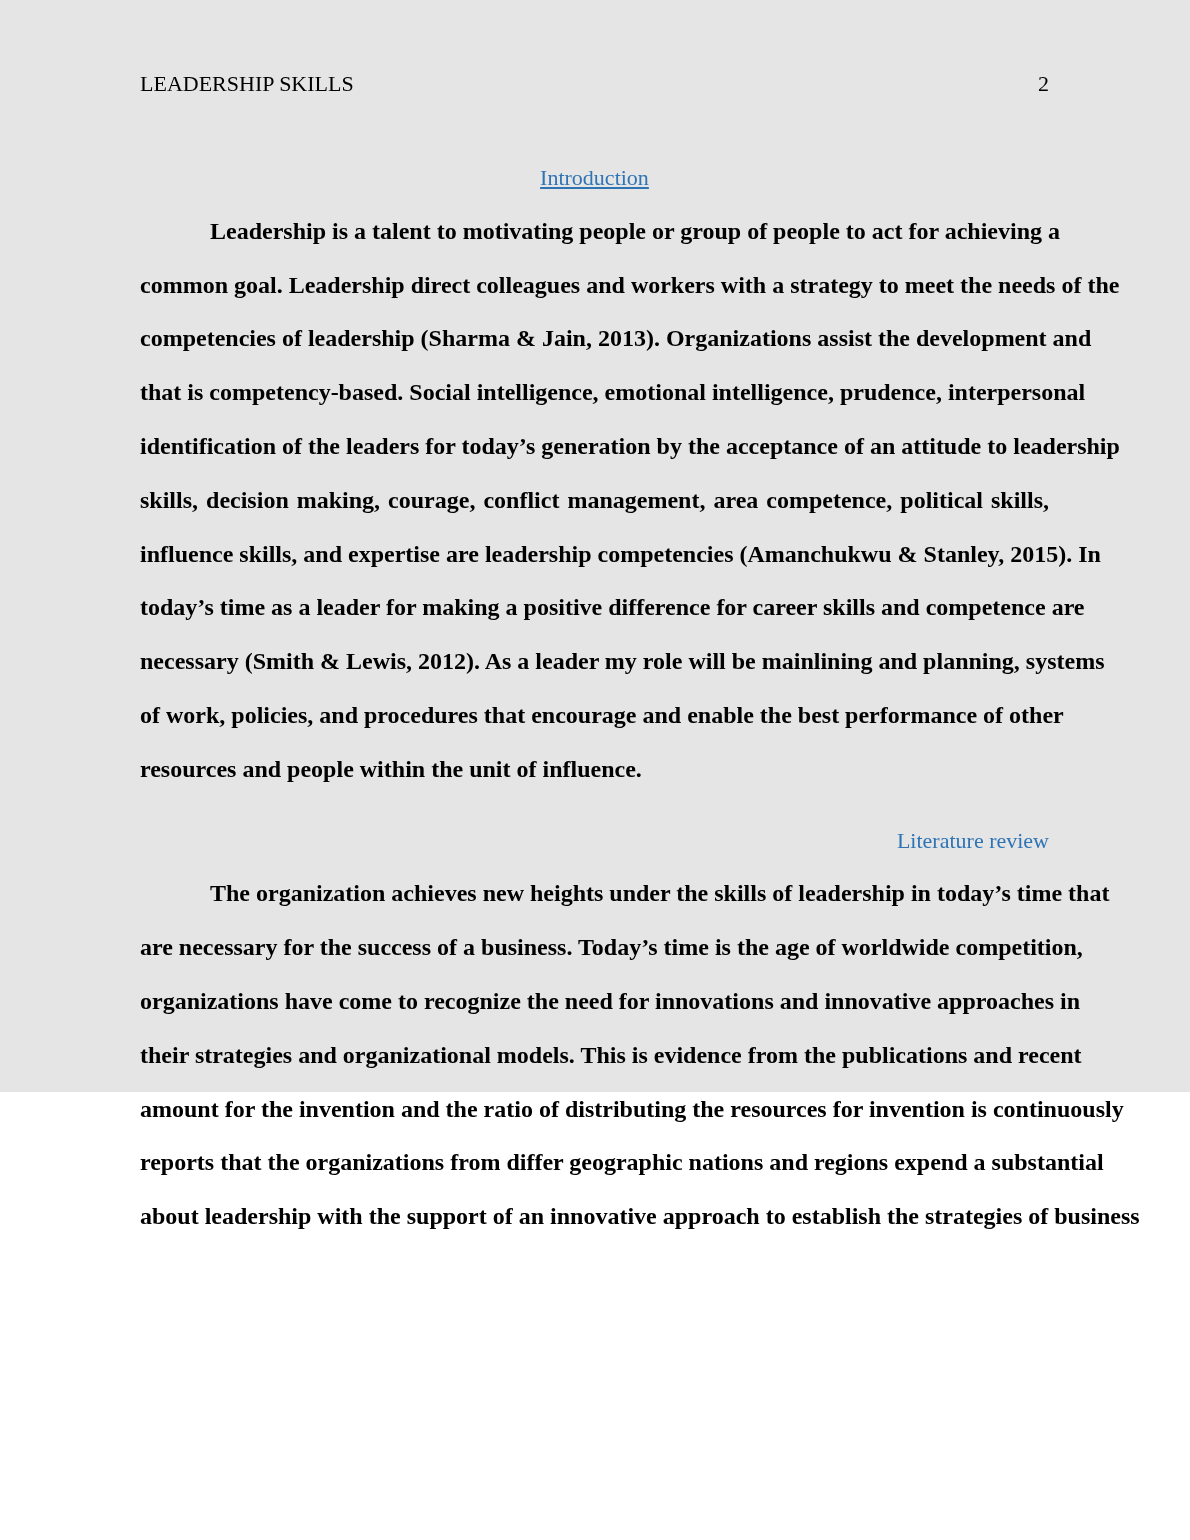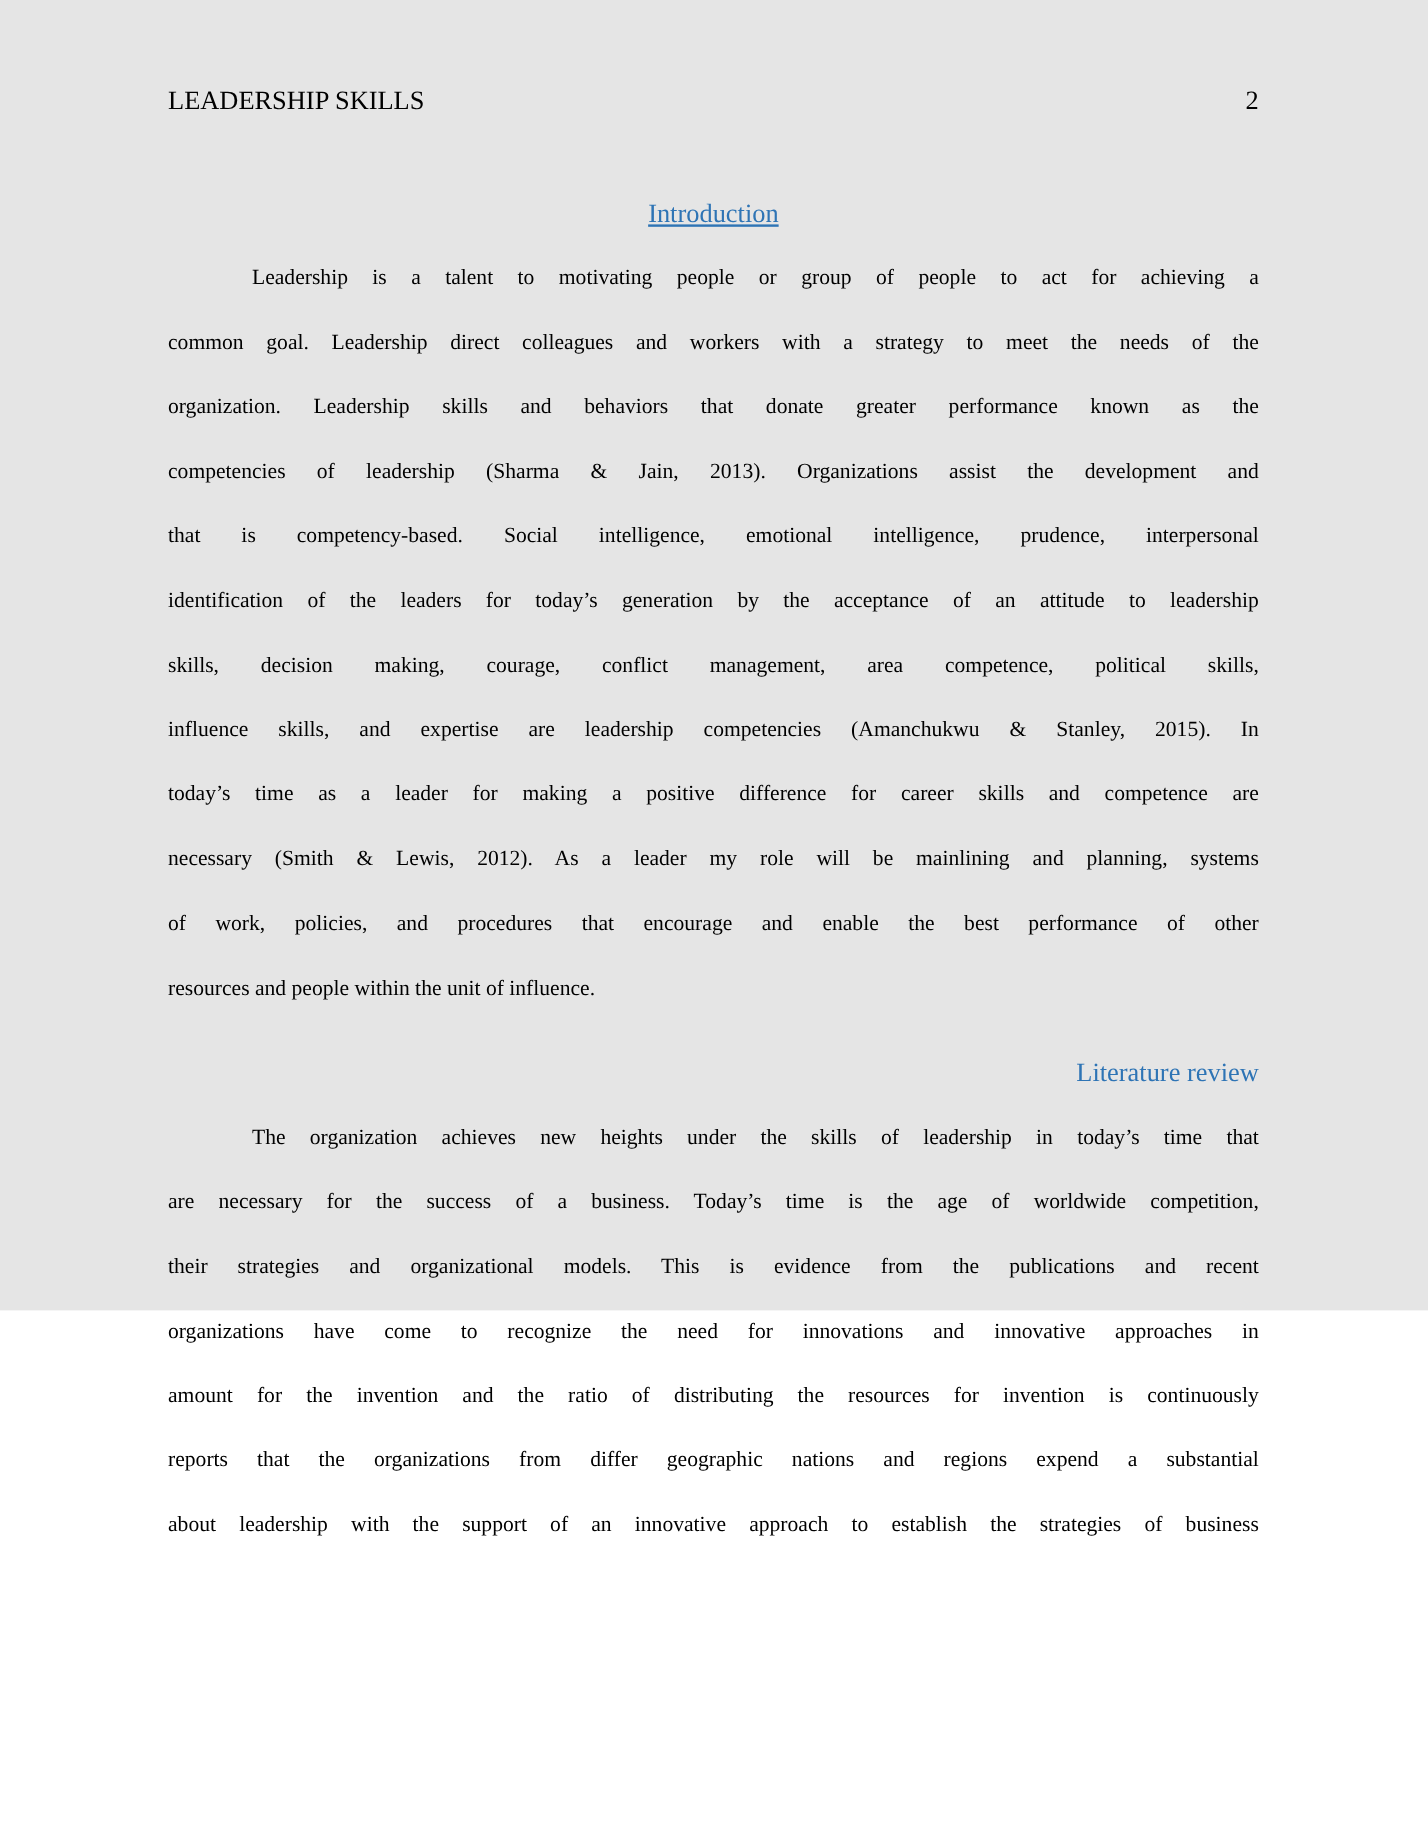--- a/index.html
+++ b/index.html
@@ -51,24 +51,25 @@
   .heading {
     text-align: center;
     font-size: 22px;
     line-height: 53.8px;
     color: #2e74b5;
     margin: 0;
     font-weight: normal;
   }
   .para {
     margin: 0;
-    font-size: 18px;
+    font-size: 24px;
     line-height: 53.8px;
     text-align: justify;
     text-align-last: left;
+    font-weight: bold;
   }
   .para .line {
     display: block;
     text-align: justify;
     text-align-last: justify;
     white-space: nowrap;
     height: 53.8px;
     overflow: visible;
   }
   .para .line.last {
@@ -90,39 +91,38 @@
     <span class="title">LEADERSHIP SKILLS</span>
     <span class="page-number">2</span>
   </div>
 
   <div class="content">
 
     <h2 class="heading" style="color: rgb(46, 116, 181); text-decoration: underline;">Introduction</h2>
     <p class="para">
       <span class="line indent">Leadership is a talent to motivating people or group of people to act for achieving a</span>
       <span class="line">common goal. Leadership direct colleagues and workers with a strategy to meet the needs of the</span>
-      <span class="line">organization. Leadership skills and behaviors that donate greater performance known as the</span>
       <span class="line">competencies of leadership (Sharma &amp; Jain, 2013). Organizations assist the development and</span>
       <span class="line">that is competency-based. Social intelligence, emotional intelligence, prudence, interpersonal</span>
       <span class="line">identification of the leaders for today’s generation by the acceptance of an attitude to leadership</span>
       <span class="line">skills, decision making, courage, conflict management, area competence, political skills,</span>
       <span class="line">influence skills, and expertise are leadership competencies (Amanchukwu &amp; Stanley, 2015). In</span>
       <span class="line">today’s time as a leader for making a positive difference for career skills and competence are</span>
       <span class="line">necessary (Smith &amp; Lewis, 2012). As a leader my role will be mainlining and planning, systems</span>
       <span class="line">of work, policies, and procedures that encourage and enable the best performance of other</span>
       <span class="line last">resources and people within the unit of influence.</span>
     </p>
 
     <div class="gap"></div>
 
     <h2 class="heading" style="color: rgb(46, 116, 181); text-align: right;">Literature review</h2>
     <p class="para">
       <span class="line indent">The organization achieves new heights under the skills of leadership in today’s time that</span>
       <span class="line">are necessary for the success of a business. Today’s time is the age of worldwide competition,</span>
+      <span class="line">organizations have come to recognize the need for innovations and innovative approaches in</span>
       <span class="line">their strategies and organizational models. This is evidence from the publications and recent</span>
-      <span class="line">organizations have come to recognize the need for innovations and innovative approaches in</span>
       <span class="line">amount for the invention and the ratio of distributing the resources for invention is continuously</span>
       <span class="line">reports that the organizations from differ geographic nations and regions expend a substantial</span>
       <span class="line">about leadership with the support of an innovative approach to establish the strategies of business</span>
     </p>
 
   </div>
 </div>
 
 </body></html>

